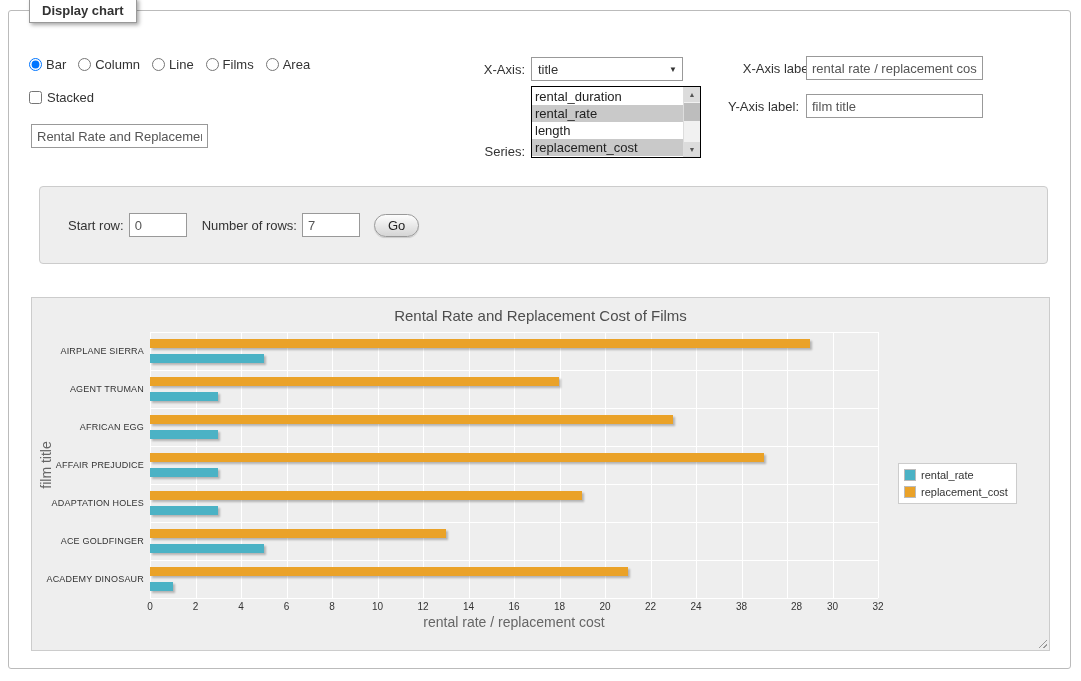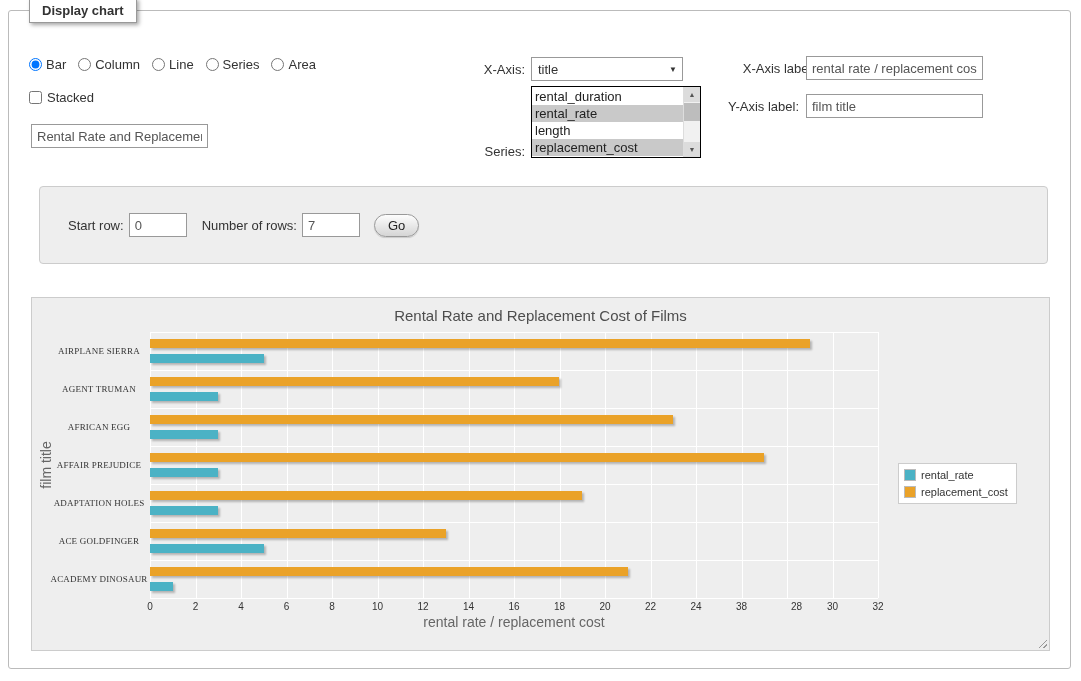--- a/index.html
+++ b/index.html
@@ -80,22 +80,22 @@
   }
   .chart-title {
     position: absolute; top: 9px; left: 0; width: 100%; text-align: center;
     font-size: 15px; color: #4d4d4d;
   }
   #plot { position: absolute; left: 118px; top: 34px; width: 728px; height: 266px; }
   .grid-v { position: absolute; top: 0; bottom: 0; width: 1px; background: #fff; }
   .grid-h { position: absolute; left: 0; right: 0; height: 1px; background: #fff; }
   .bar { position: absolute; left: 0; height: 9px; box-shadow: 2px 2px 2px rgba(0,0,0,0.25); }
   .cat-label {
-    position: absolute; left: 12px; width: 110px; text-align: center;
-    font-size: 9px; color: #333; letter-spacing: 0.2px; line-height: 11px; font-family: Liberation Serif, serif;
+    position: absolute; left: 2px; width: 110px; text-align: right;
+    font-size: 9px; color: #333; letter-spacing: 0.2px; line-height: 11px;
   }
   .xtick { position: absolute; width: 30px; text-align: center; font-size: 10px; color: #333; top: 303px; }
   .xaxis-title {
     position: absolute; left: 118px; width: 728px; top: 316px; text-align: center;
     font-size: 14px; color: #666;
   }
   .yaxis-title {
     position: absolute; left: -119px; top: 159px; width: 266px; text-align: center;
     font-size: 14px; color: #666; transform: rotate(-90deg);
   }
@@ -130,21 +130,21 @@
         <label>
           <input type="radio" name="chartType" style="">
           <span>Column</span>
         </label>
         <label>
           <input type="radio" name="chartType" style="">
           <span>Line</span>
         </label>
         <label>
           <input type="radio" name="chartType" style="">
-          <span>Series</span>
+          <span>Films</span>
         </label>
         <label>
           <input type="radio" name="chartType" style="">
           <span>Area</span>
         </label>
       </div>
 
     <label class="stacked-row">
       <input type="checkbox" id="stacked-checkbox" style="">
       <span>Stacked</span>

